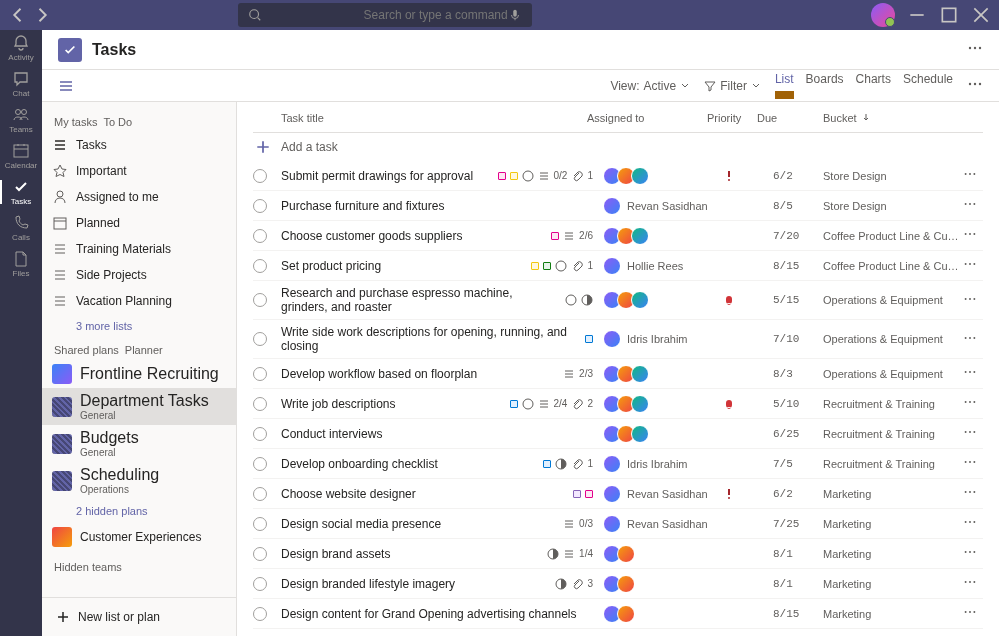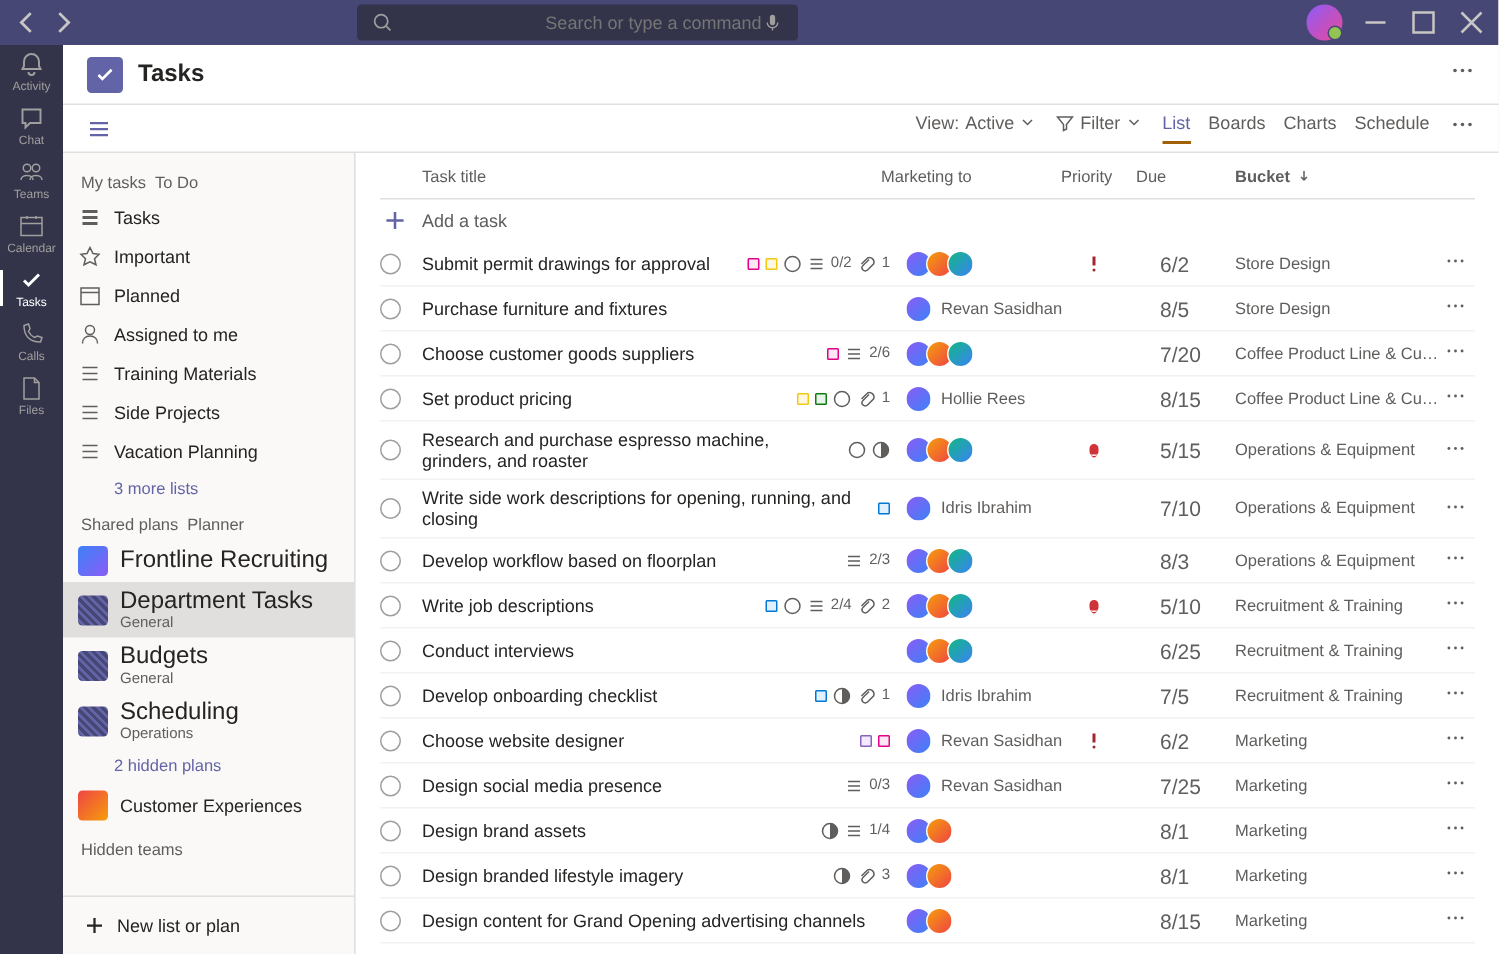--- a/index.html
+++ b/index.html
@@ -33,25 +33,25 @@
 
 .header { height: 40px; background: #fff; border-bottom: 1px solid #e1dfdd; display: flex; align-items: center; padding: 0 16px; }
 .app-tile { width: 24px; height: 24px; background: #6264a7; border-radius: 3px; margin-right: 10px; display:flex; align-items:center; justify-content:center; }
 .app-tile svg { width:14px; height:14px; }
 .page-title { font-size: 16px; font-weight: 600; color: #252423; }
 .header-more { margin-left: auto; color: #605e5c; cursor: pointer; }
 
 
 .toolbar { height: 32px; background: #fff; border-bottom: 1px solid #e1dfdd; display: flex; align-items: center; padding: 0 16px; }
 .hamburger { width: 16px; height: 16px; color: #6264a7; cursor: pointer; }
-.toolbar-right { margin-left: auto; display: flex; align-items: flex-start; gap: 14px; font-size: 12px; color: #605e5c; }
+.toolbar-right { margin-left: auto; display: flex; align-items: center; gap: 14px; font-size: 12px; color: #605e5c; }
 .view-ctl, .filter-ctl { display: flex; align-items: center; gap: 4px; cursor: pointer; }
 .tabs { display: flex; gap: 12px; }
 .tab { cursor: pointer; padding-bottom: 5px; }
-.tab.active { color: #6264a7; border-bottom: 2px solid #a16207; }
+.tab.active { color: #6264a7; border-bottom: 8px solid #a16207; }
 .tb-more { cursor: pointer; }
 
 
 .content { flex: 1; display: flex; background: #faf9f8; overflow: hidden; }
 
 
 .sidebar { width: 195px; border-right: 1px solid #e1dfdd; background: #faf9f8; display: flex; flex-direction: column; padding-top: 8px; overflow-y: auto; }
 .sb-section-hdr { font-size: 11px; color: #605e5c; padding: 6px 12px 4px; display: flex; gap: 6px; }
 .sb-item { display: flex; align-items: center; padding: 4px 10px; font-size: 12px; color: #252423; cursor: pointer; gap: 8px; min-height: 26px; }
 .sb-item.selected { background: #e1dfdd; }
@@ -65,21 +65,21 @@
 .sb-footer-link { color: #605e5c; font-size: 11px; padding: 10px 12px; }
 .sb-new { margin-top: auto; display: flex; align-items: center; gap: 8px; padding: 12px 14px; font-size: 12px; color: #252423; cursor: pointer; border-top: 1px solid #e1dfdd; }
 
 
 .tasks { flex: 1; background: #fff; overflow-y: auto; padding: 0 16px 20px; }
 .task-hdr-row { display: flex; font-size: 11px; color: #605e5c; padding: 10px 0 8px 28px; border-bottom: 1px solid #e1dfdd; }
 .col-title { flex: 1; }
 .col-assigned { width: 120px; }
 .col-priority { width: 50px; }
 .col-due { width: 66px; }
-.col-bucket { width: 140px; display: flex; align-items: flex-start; gap: 4px; font-weight: bold; }
+.col-bucket { width: 140px; display: flex; align-items: flex-start; gap: 4px; }
 .col-menu { width: 20px; }
 .add-row { display: flex; align-items: center; padding: 6px 0 6px 0; font-size: 12px; color: #605e5c; cursor: pointer; gap: 10px; }
 .add-plus { width: 16px; height: 16px; color: #6264a7; margin-left: 2px; }
 .task-row { display: flex; align-items: center; padding: 5px 0 5px 0; font-size: 12px; color: #252423; border-bottom: 1px solid #f3f2f1; min-height: 30px; }
 .task-radio { width: 14px; height: 14px; border: 1.2px solid #a19f9d; border-radius: 50%; margin-right: 14px; cursor: pointer; flex-shrink: 0; }
 .task-title-cell { flex: 1; display: flex; align-items: center; gap: 8px; justify-content: space-between; }
 .task-name { }
 .task-badges { margin-left: auto; display: flex; align-items: center; gap: 4px; padding-right: 10px; }
 .label-sq { width: 8px; height: 8px; border-radius: 1px; display: inline-block; }
 .lp-pink { background: #fde7f3; border: 1px solid #e3008c; }
@@ -90,21 +90,21 @@
 .mini-ic { width: 12px; height: 12px; color: #605e5c; }
 .badge-txt { font-size: 10px; color: #605e5c; }
 .task-assigned { width: 120px; display: flex; align-items: center; gap: -4px; }
 .av { width: 18px; height: 18px; border-radius: 50%; border: 1.5px solid #fff; margin-left: -4px; }
 .av:first-child { margin-left: 0; }
 .av1 { background: linear-gradient(135deg,#8b5cf6,#3b82f6); }
 .av2 { background: linear-gradient(135deg,#f59e0b,#ef4444); }
 .av3 { background: linear-gradient(135deg,#10b981,#3b82f6); }
 .assignee-name { font-size: 11px; margin-left: 6px; color: #605e5c; white-space: nowrap; overflow: hidden; text-overflow: ellipsis; }
 .task-priority { width: 50px; display:flex; align-items:center; }
-.task-due { width: 50px; font-size: 14px; color: #605e5c; }
+.task-due { width: 50px; font-size: 11px; color: #605e5c; font-family: Liberation Mono, monospace; }
 .task-bucket { width: 140px; font-size: 11px; color: #605e5c; white-space: nowrap; overflow: hidden; text-overflow: ellipsis; }
 .task-menu { width: 20px; color: #605e5c; cursor: pointer; }
 .pri-urgent { color:#a4262c; }
 .pri-high { color:#d13438; }
 </style>
 </head>
 <body>
 
 <div class="titlebar">
   <div class="nav-arrows">
@@ -270,34 +270,34 @@
             <div class="sb-icon">
               <svg width="16" height="16" viewBox="0 0 16 16">
                 <path d="M8 2l2 4 4 .5-3 3 1 4-4-2-4 2 1-4-3-3 4-.5z" fill="none" stroke="currentColor"></path>
               </svg>
             </div>
             <span>Important</span>
           </div>
           <div class="sb-item">
             <div class="sb-icon">
               <svg width="16" height="16" viewBox="0 0 16 16">
+                <circle cx="8" cy="5" r="3" fill="none" stroke="currentColor"></circle>
+                <path d="M3 14c0-3 2-5 5-5s5 2 5 5" fill="none" stroke="currentColor"></path>
+              </svg>
+            </div>
+            <span>Assigned to me</span>
+          </div>
+          <div class="sb-item">
+            <div class="sb-icon">
+              <svg width="16" height="16" viewBox="0 0 16 16">
                 <rect x="2" y="3" width="12" height="11" fill="none" stroke="currentColor"></rect>
                 <path d="M2 6h12" stroke="currentColor"></path>
               </svg>
             </div>
             <span>Planned</span>
-          </div>
-          <div class="sb-item">
-            <div class="sb-icon">
-              <svg width="16" height="16" viewBox="0 0 16 16">
-                <circle cx="8" cy="5" r="3" fill="none" stroke="currentColor"></circle>
-                <path d="M3 14c0-3 2-5 5-5s5 2 5 5" fill="none" stroke="currentColor"></path>
-              </svg>
-            </div>
-            <span>Assigned to me</span>
           </div>
           <div class="sb-item">
             <div class="sb-icon">
               <svg width="16" height="16" viewBox="0 0 16 16">
                 <path d="M3 4h10M3 8h10M3 12h10" stroke="currentColor"></path>
               </svg>
             </div>
             <span>Training Materials</span>
           </div>
           <div class="sb-item">
@@ -363,21 +363,21 @@
         <svg width="14" height="14" viewBox="0 0 14 14" stroke="currentColor" stroke-width="1.5">
             <path d="M7 2v10M2 7h10"></path>
           </svg>
         <span>New list or plan</span>
       </div>
     </div>
 
     <div class="tasks">
       <div class="task-hdr-row">
         <div class="col-title">Task title</div>
-        <div class="col-assigned">Marketing to</div>
+        <div class="col-assigned">Assigned to</div>
         <div class="col-priority">Priority</div>
         <div class="col-due">Due</div>
         <div class="col-bucket">
             <span>Bucket</span>
             <svg width="10" height="10" viewBox="0 0 10 10" stroke="currentColor" fill="none">
               <path d="M5 2v6M3 6l2 2 2-2"></path>
             </svg>
           </div>
         <div class="col-menu"></div>
       </div>

